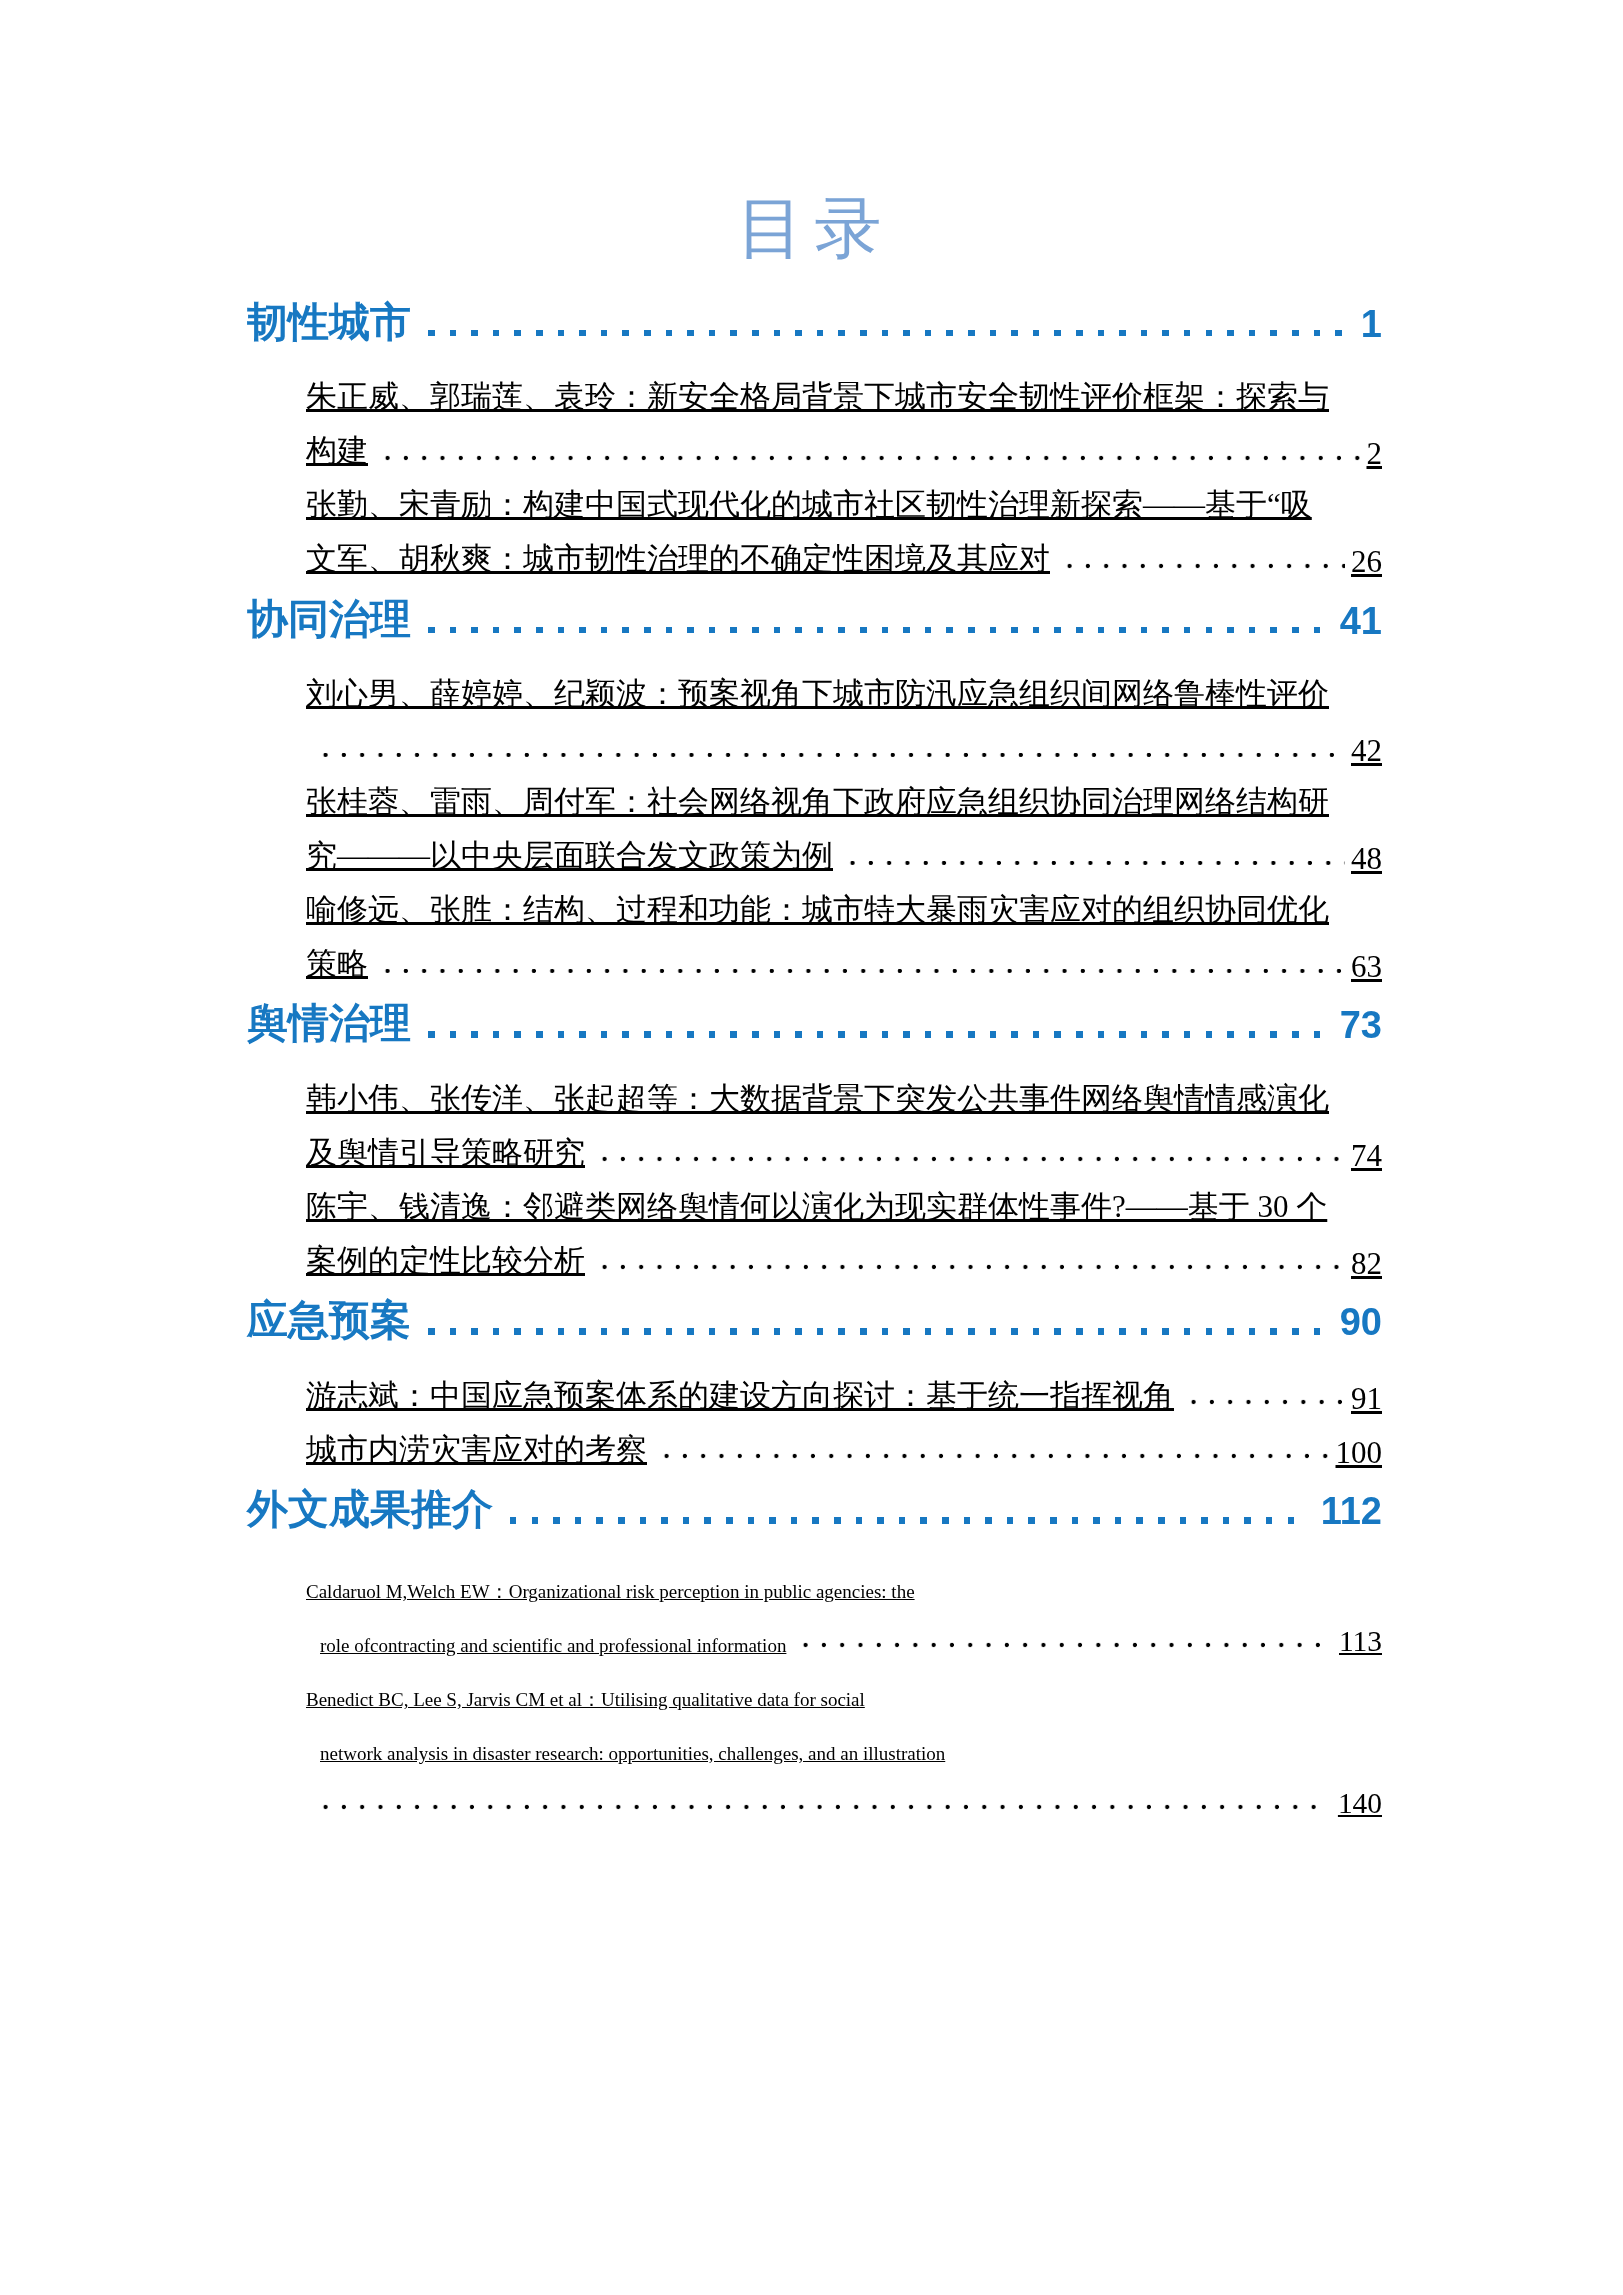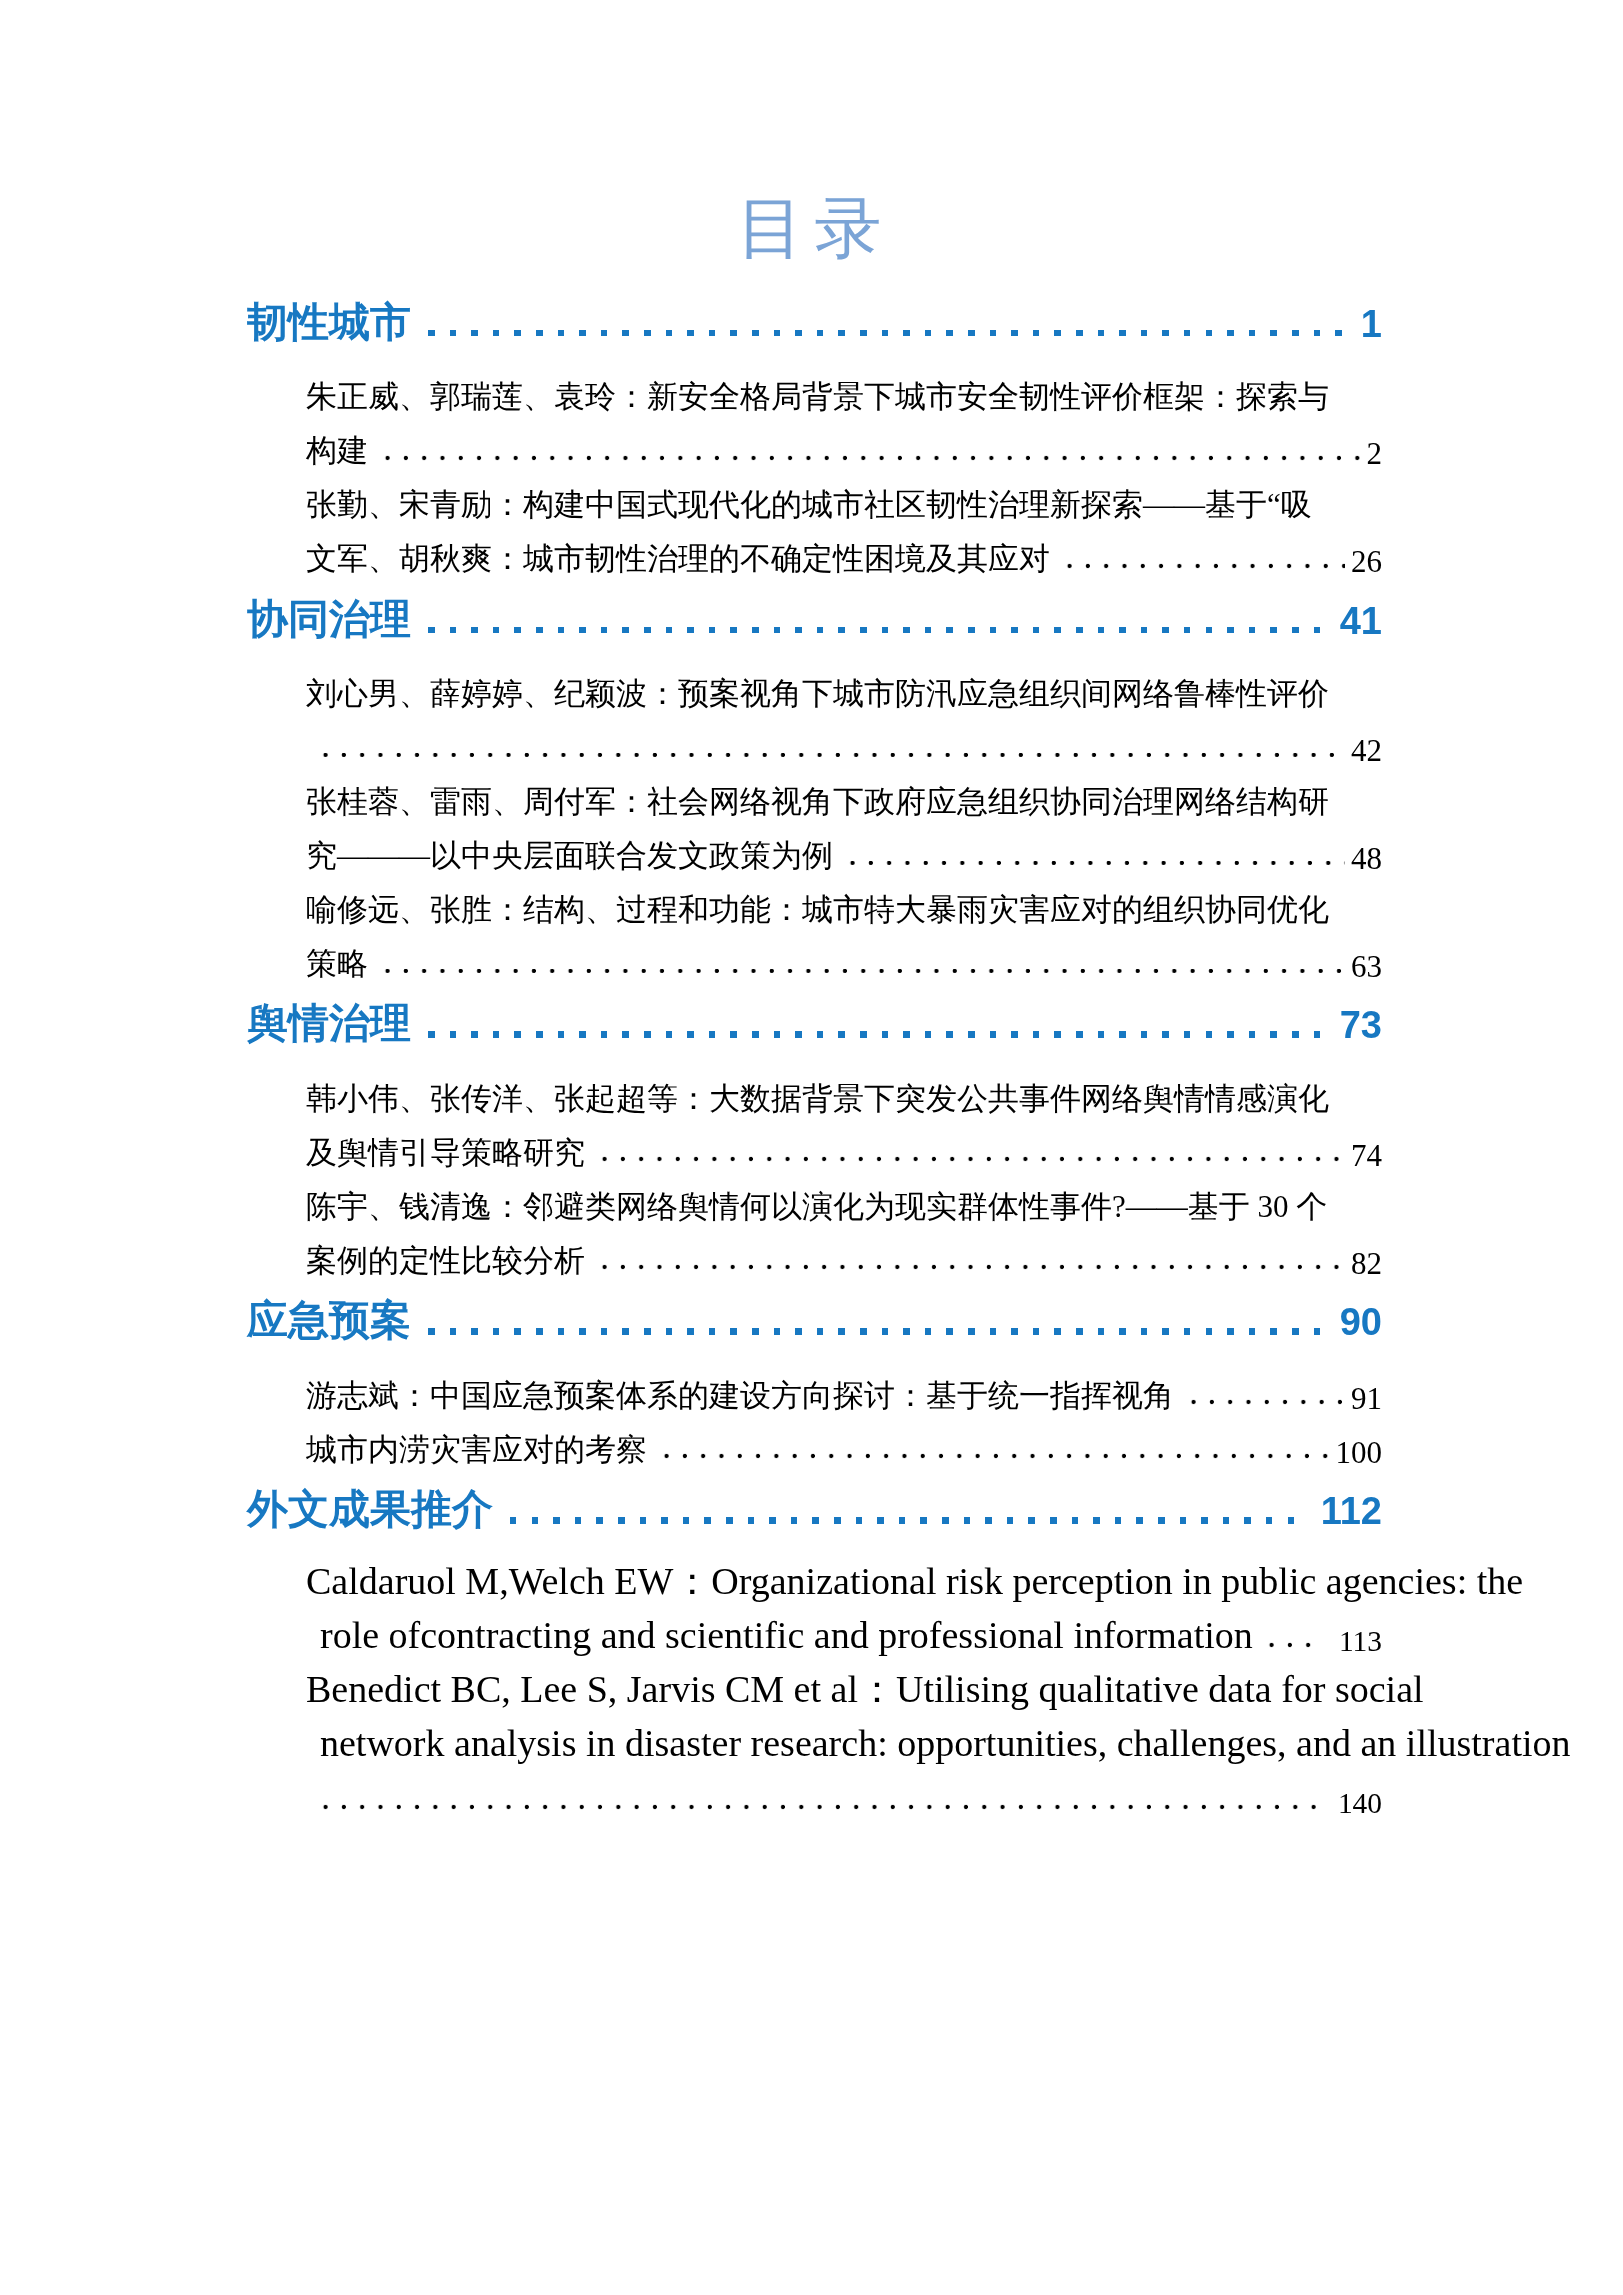--- a/index.html
+++ b/index.html
@@ -48,27 +48,28 @@
     background-image:repeating-linear-gradient(90deg,#1778C2 0 6.5px,transparent 6.5px 21.6px);
   }
   .sec-page { font-size:38px; line-height:1; }
   
   .entry-row {
     display:flex;
     align-items:flex-end;
     height:54px;
     padding-left:59px;
     cursor:pointer;
+    text-decoration:underline;
   }
   .entry-text {
     font-size:31px;
     line-height:1.12;
     white-space:nowrap;
   }
-  .entry-row.en .entry-text { font-size:38px;text-align:center; }
+  .entry-row.en .entry-text { font-size:19px;text-align:center; }
   .entry-row.indent2 { padding-left:73px; }
   .entry-leader {
     flex:1 1 auto;
     min-width:26px;
     height:5.9px;
     margin:0 6.5px 8.5px 10.5px;
     background-image:radial-gradient(circle at 8.5px 2.9px, #000 1.8px, transparent 2.4px);
     background-size:18.3px 5.9px;
     background-repeat:repeat-x;
     background-position:left center;

